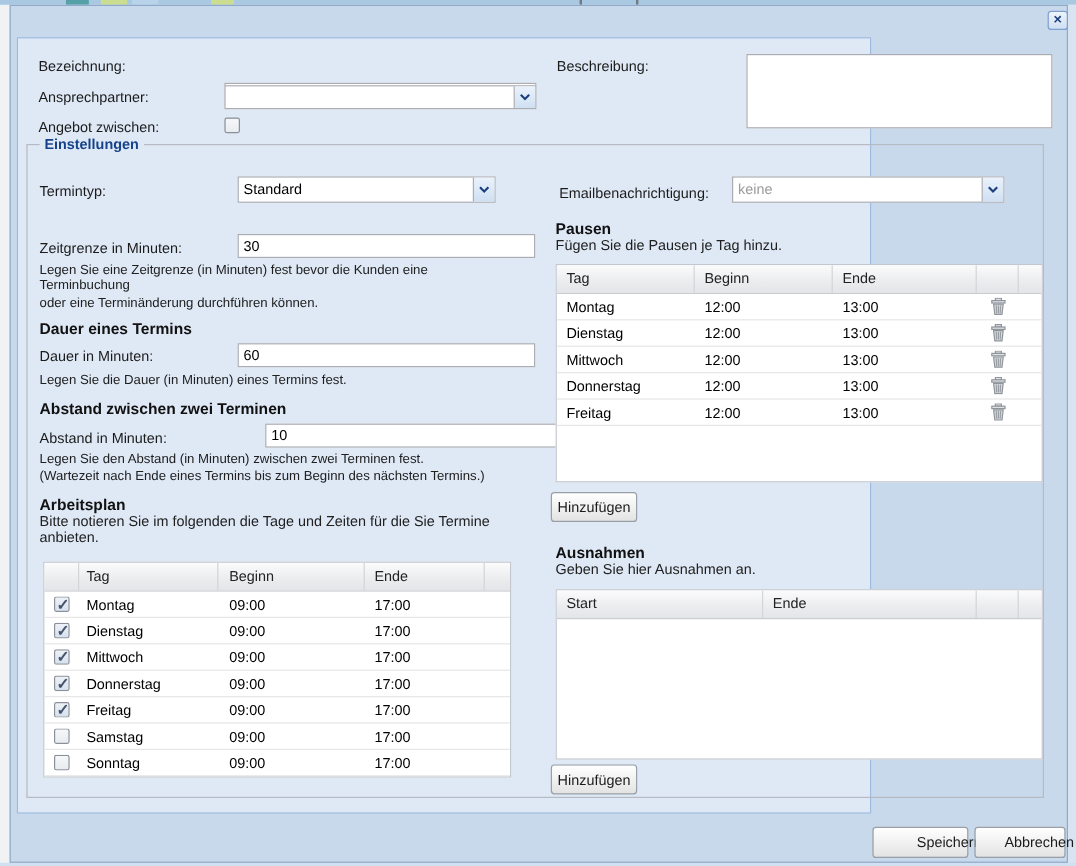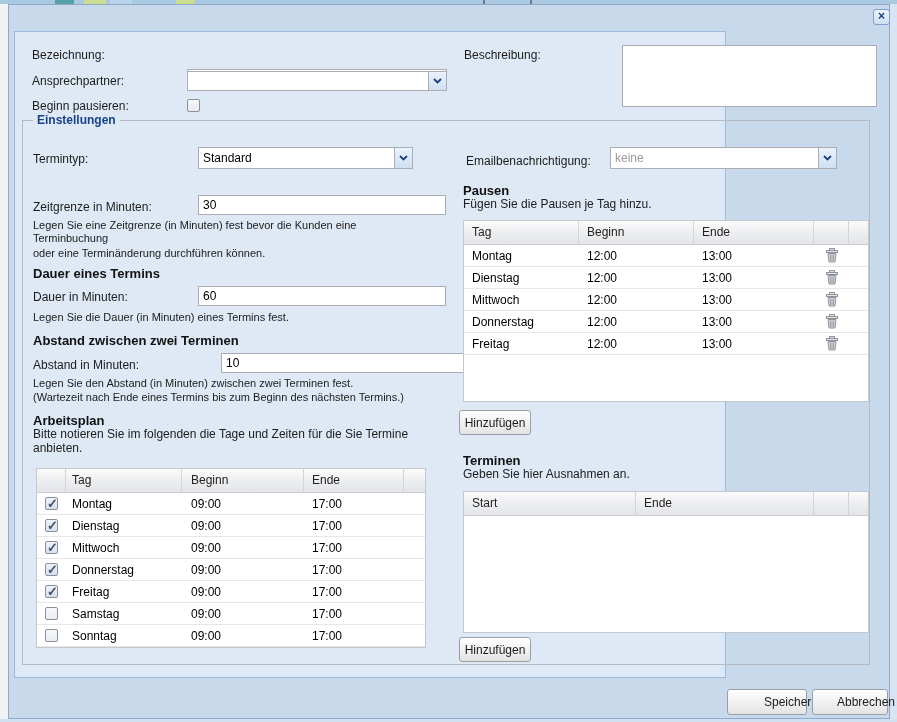--- a/index.html
+++ b/index.html
@@ -106,21 +106,21 @@
     <div class="abs lbl" style="left:17px;top:41px;">Ansprechpartner:</div>
     <div class="abs combo" style="left:172px;top:39px;width:260px;height:20px;">
       <div class="val"></div>
       <div class="trigger">
         <svg width="9" height="6" viewBox="0 0 9 6">
             <path d="M1 1 L4.5 4.5 L8 1" stroke="#1e3f7f" stroke-width="1.8" fill="none"></path>
           </svg>
       </div>
     </div>
 
-    <div class="abs lbl" style="left:17px;top:66px;">Beginn pausieren:</div>
+    <div class="abs lbl" style="left:17px;top:66px;">Angebot zwischen:</div>
     <span class="abs cb" style="left:172px;top:66px;"></span>
 
     <div class="abs lbl" style="left:449px;top:15px;">Beschreibung:</div>
     <textarea class="abs tinput" style="left: 607px; top: 13px; width: 255px; height: 62px;"></textarea>
 
     
     <div class="abs fieldset" style="left:7px;top:88px;width:848px;height:545px;">
       <span class="legend">Einstellungen</span>
 
       <div class="abs lbl" style="left:10px;top:30px;">Termintyp:</div>
@@ -321,21 +321,21 @@
                   <line x1="7" y1="6.5" x2="7" y2="13" stroke="#9aa0a6"></line>
                   <line x1="8.8" y1="6.5" x2="8.5" y2="13" stroke="#9aa0a6"></line>
                 </svg>
               </span>
             </div>
         </div>
       </div>
 
       <button class="abs btn" style="left:436px;top:289px;width:72px;height:25px;">Hinzufügen</button>
 
-      <div class="abs heading" style="left:440px;top:332px;">Terminen</div>
+      <div class="abs heading" style="left:440px;top:332px;">Ausnahmen</div>
       <div class="abs help" style="left:440px;top:347px;font-size:12px;">Geben Sie hier Ausnahmen an.</div>
 
       <div class="abs grid" style="left:440px;top:370px;width:406px;height:142px;">
         <div class="ghead">
           <div class="hc x-start">Start</div>
           <div class="hc x-ende">Ende</div>
           <div class="hc x-sp1"></div>
           <div class="hc x-sp2"></div>
         </div>
       </div>

